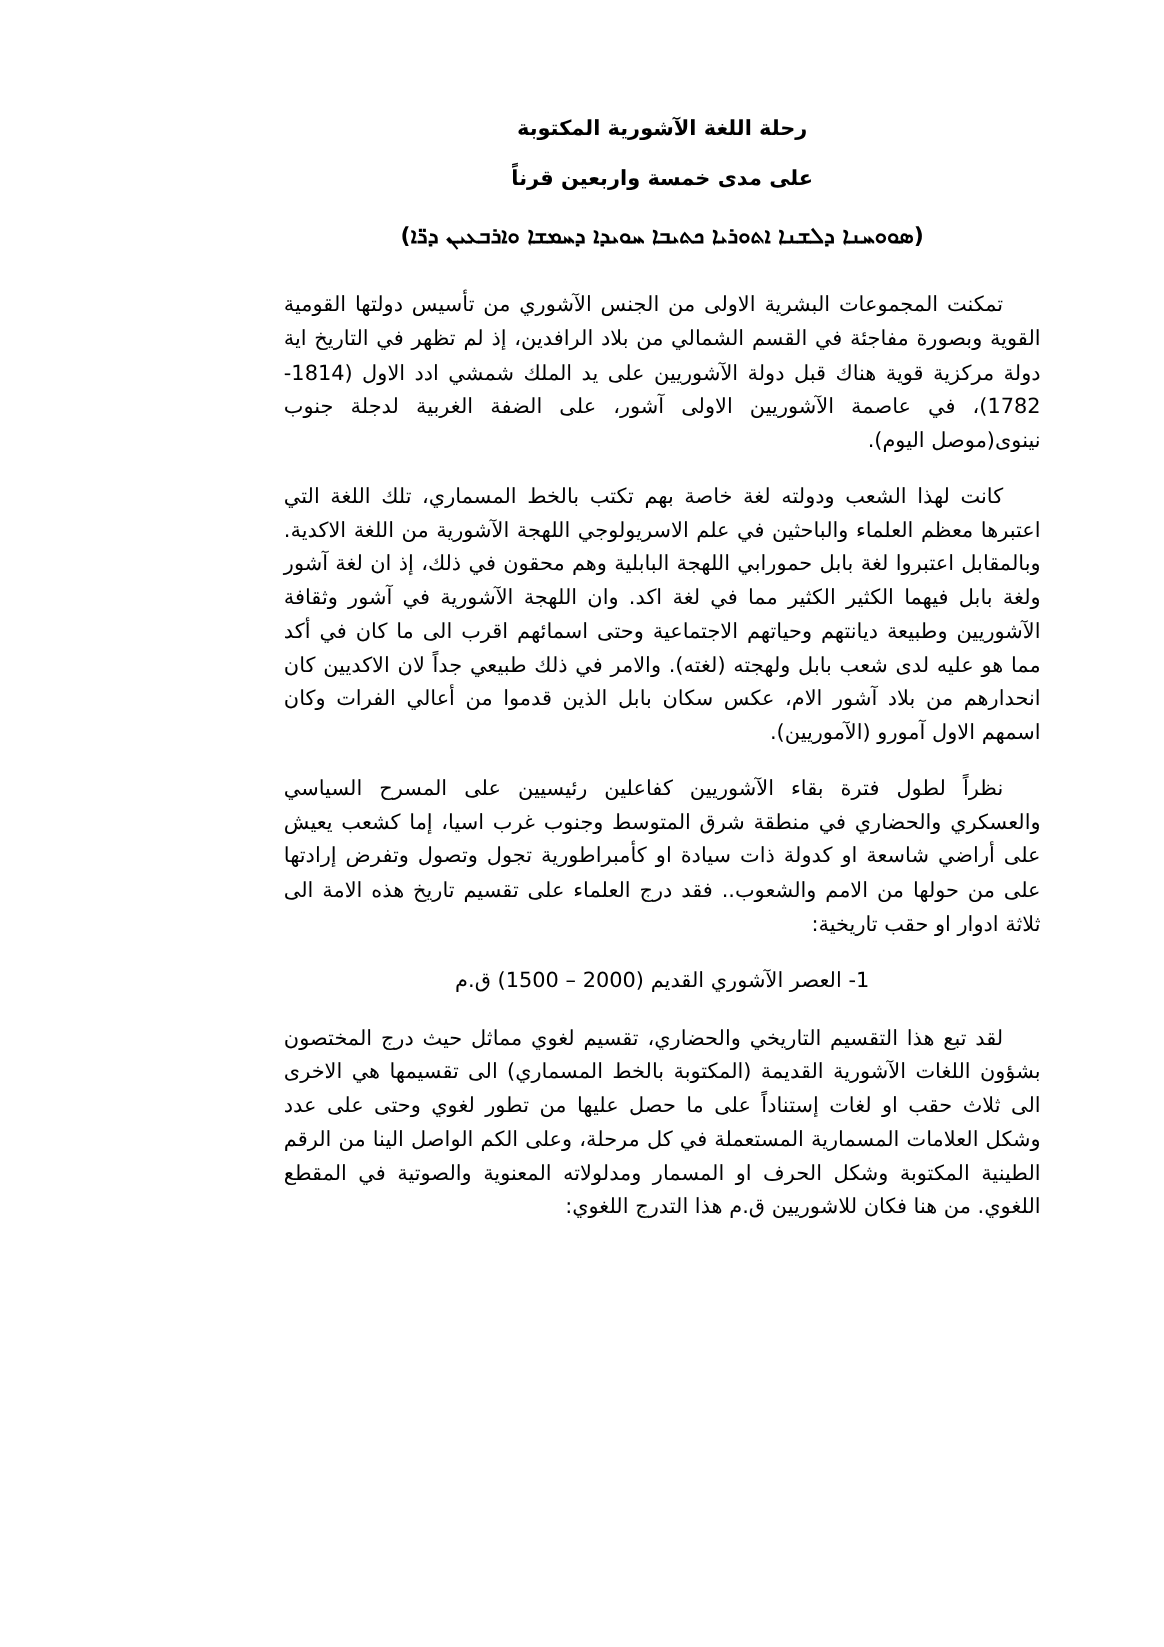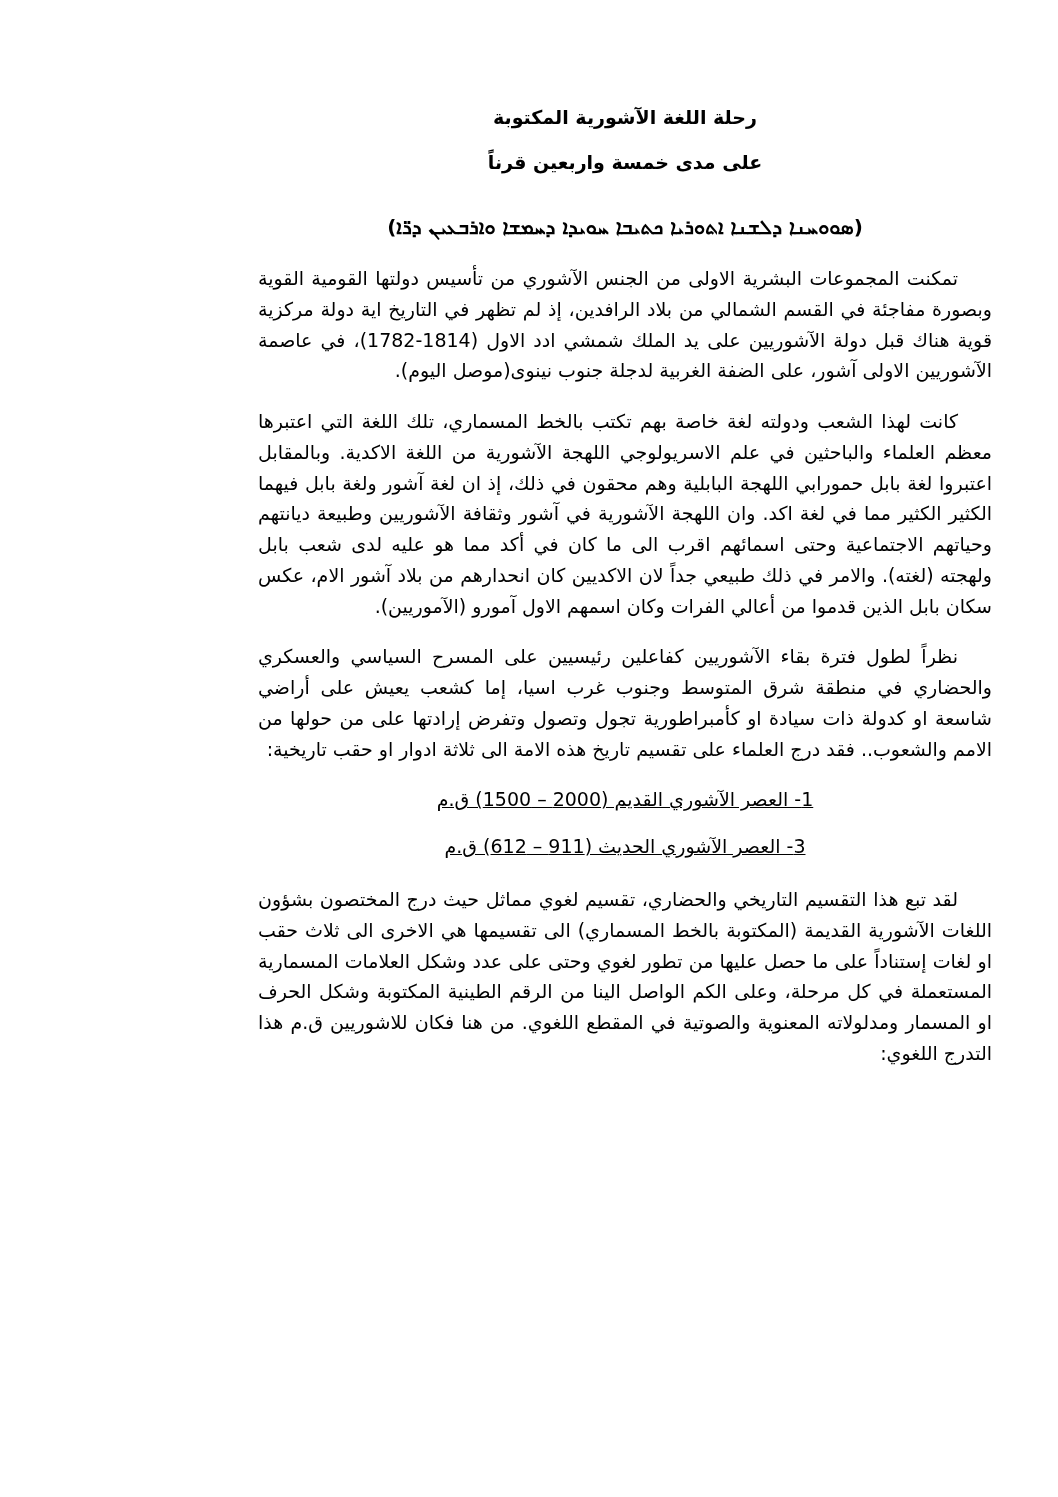--- a/index.html
+++ b/index.html
@@ -8,62 +8,61 @@
     background: #ffffff;
   }
   body {
     font-family: "DejaVu Sans", "Liberation Sans", sans-serif;
     color: #000000;
   }
   .page {
     width: 950px;
     height: 1497px;
     box-sizing: border-box;
-    padding: 108px 66px 40px 150px;
+    padding: 108px 112px 40px 150px;
     background: #ffffff;
     position: relative;
     overflow: hidden;
   }
   .title-block {
     text-align: center;
   }
   .title-line {
     font-weight: bold;
     font-size: 19px;
     line-height: 1.0;
     margin-bottom: 26px;
     direction: rtl;
   }
   .title-line.second {
-    margin-bottom: 43px;
+    margin-bottom: 30px;
   }
   .title-syriac {
     font-weight: bold;
     font-size: 20px;
     letter-spacing: 0.5px;
     direction: rtl;
     margin-bottom: 0;
   }
   .body-area {
-    margin-top: 24px;
+    margin-top: 36px;
   }
   p.para {
     font-size: 19px;
     line-height: 1.62;
     text-align: justify;
     text-align-last: right;
     direction: rtl;
     margin: 0 0 20px 0;
     text-indent: 34px;
   }
   ol.list, ul.list {
     list-style: none;
     margin: 0 0 16px 0;
     padding: 0;
-    text-decoration: underline;
   }
   .list-item {
     font-size: 19px;
     line-height: 1.62;
     direction: rtl;
     text-align: center;
     margin: 0 0 16px 0;
   }
   .spacer-sm { height: 6px; }
 </style>
@@ -79,21 +78,20 @@
   </div>
 
   <div class="body-area">
 
     <p class="para">تمكنت المجموعات البشرية الاولى من الجنس الآشوري من تأسيس دولتها القومية القوية وبصورة مفاجئة في القسم الشمالي من بلاد الرافدين، إذ لم تظهر في التاريخ اية دولة مركزية قوية هناك قبل دولة الآشوريين على يد الملك شمشي ادد الاول (1814-1782)، في عاصمة الآشوريين الاولى آشور، على الضفة الغربية لدجلة جنوب نينوى(موصل اليوم).</p>
     <p class="para">كانت لهذا الشعب ودولته لغة خاصة بهم تكتب بالخط المسماري، تلك اللغة التي اعتبرها معظم العلماء والباحثين في علم الاسريولوجي اللهجة الآشورية من اللغة الاكدية. وبالمقابل اعتبروا لغة بابل حمورابي اللهجة البابلية وهم محقون في ذلك، إذ ان لغة آشور ولغة بابل فيهما الكثير الكثير مما في لغة اكد. وان اللهجة الآشورية في آشور وثقافة الآشوريين وطبيعة ديانتهم وحياتهم الاجتماعية وحتى اسمائهم اقرب الى ما كان في أكد مما هو عليه لدى شعب بابل ولهجته (لغته). والامر في ذلك طبيعي جداً لان الاكديين كان انحدارهم من بلاد آشور الام، عكس سكان بابل الذين قدموا من أعالي الفرات وكان اسمهم الاول آمورو (الآموريين).</p>
     <p class="para">نظراً لطول فترة بقاء الآشوريين كفاعلين رئيسيين على المسرح السياسي والعسكري والحضاري في منطقة شرق المتوسط وجنوب غرب اسيا، إما كشعب يعيش على أراضي شاسعة او كدولة ذات سيادة او كأمبراطورية تجول وتصول وتفرض إرادتها على من حولها من الامم والشعوب.. فقد درج العلماء على تقسيم تاريخ هذه الامة الى ثلاثة ادوار او حقب تاريخية:</p>
 
     <ol class="list">
       <li class="list-item">1- العصر الآشوري القديم (2000 – 1500) ق.م</li>
-      <li class="list-item">3- العصر الآشوري الحديث (911 – 612) ق.م</li>
     </ol>
 
     <div class="spacer-sm"></div>
 
     <p class="para">لقد تبع هذا التقسيم التاريخي والحضاري، تقسيم لغوي مماثل حيث درج المختصون بشؤون اللغات الآشورية القديمة (المكتوبة بالخط المسماري) الى تقسيمها هي الاخرى الى ثلاث حقب او لغات إستناداً على ما حصل عليها من تطور لغوي وحتى على عدد وشكل العلامات المسمارية المستعملة في كل مرحلة، وعلى الكم الواصل الينا من الرقم الطينية المكتوبة وشكل الحرف او المسمار ومدلولاته المعنوية والصوتية في المقطع اللغوي. من هنا فكان للاشوريين ق.م هذا التدرج اللغوي:</p>
 
 
   </div>
 </div>
 

